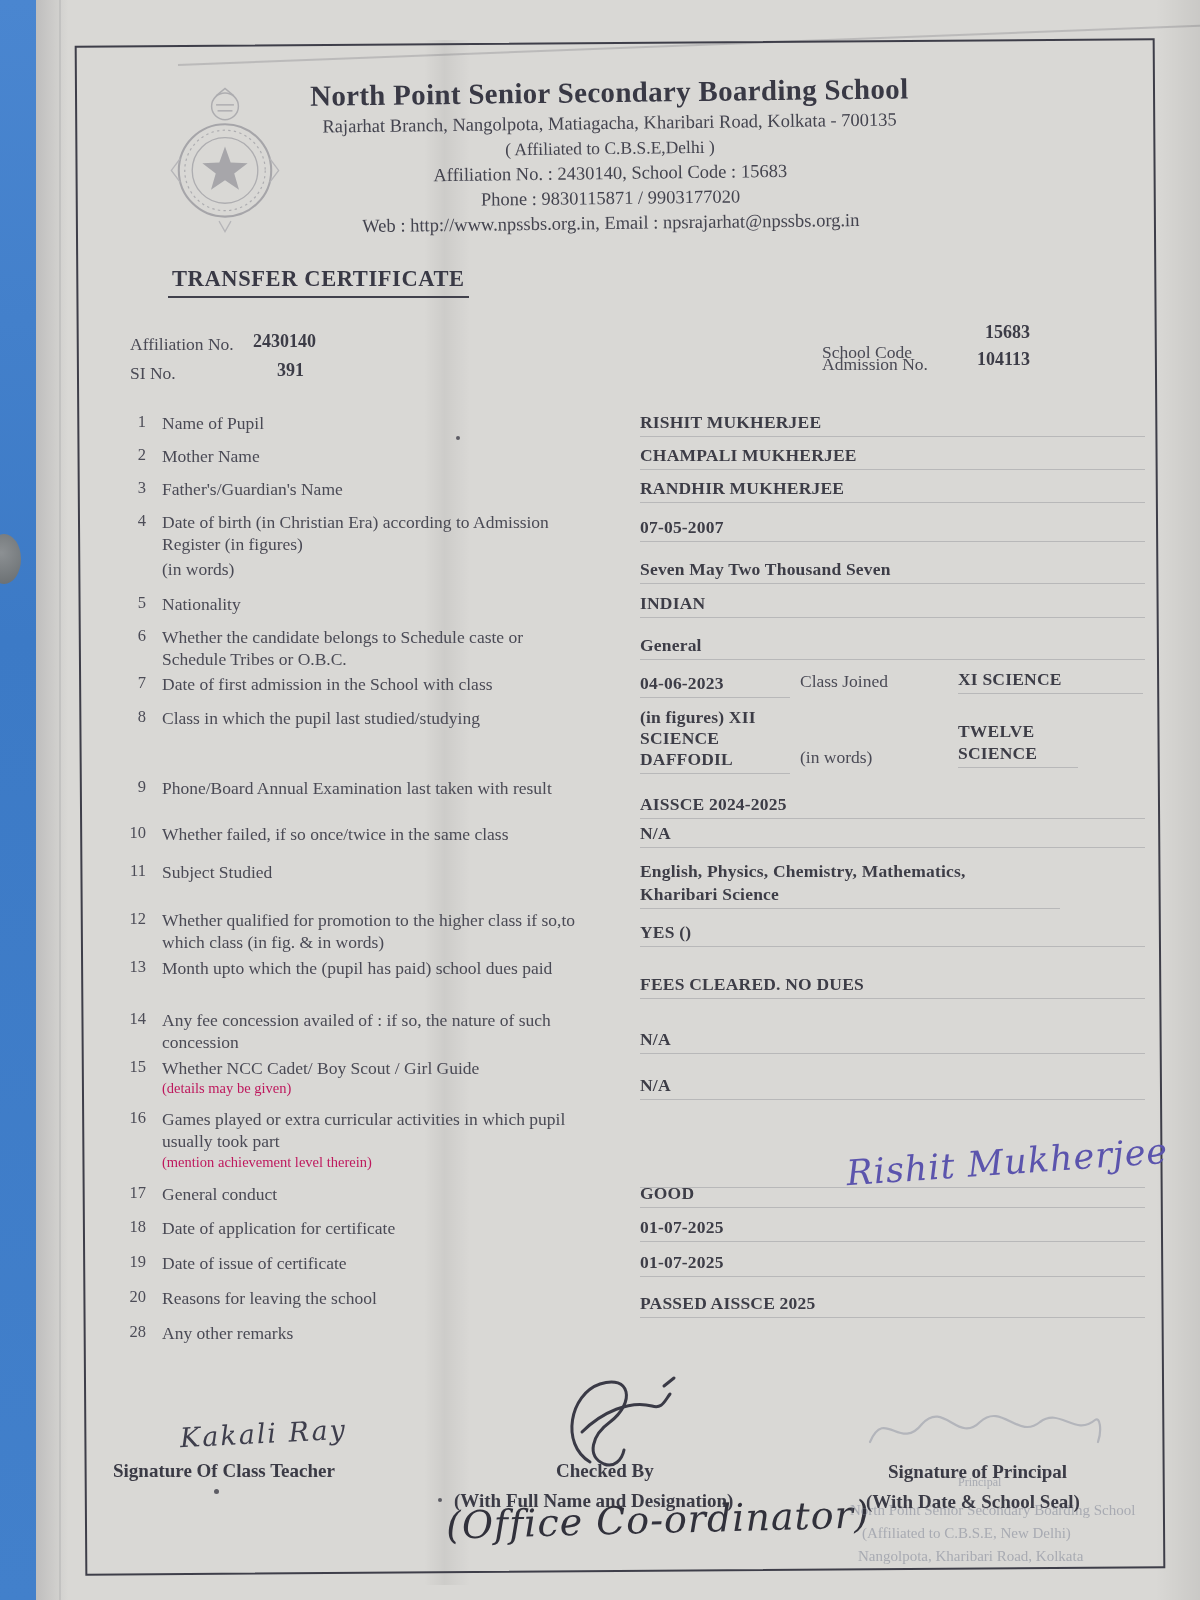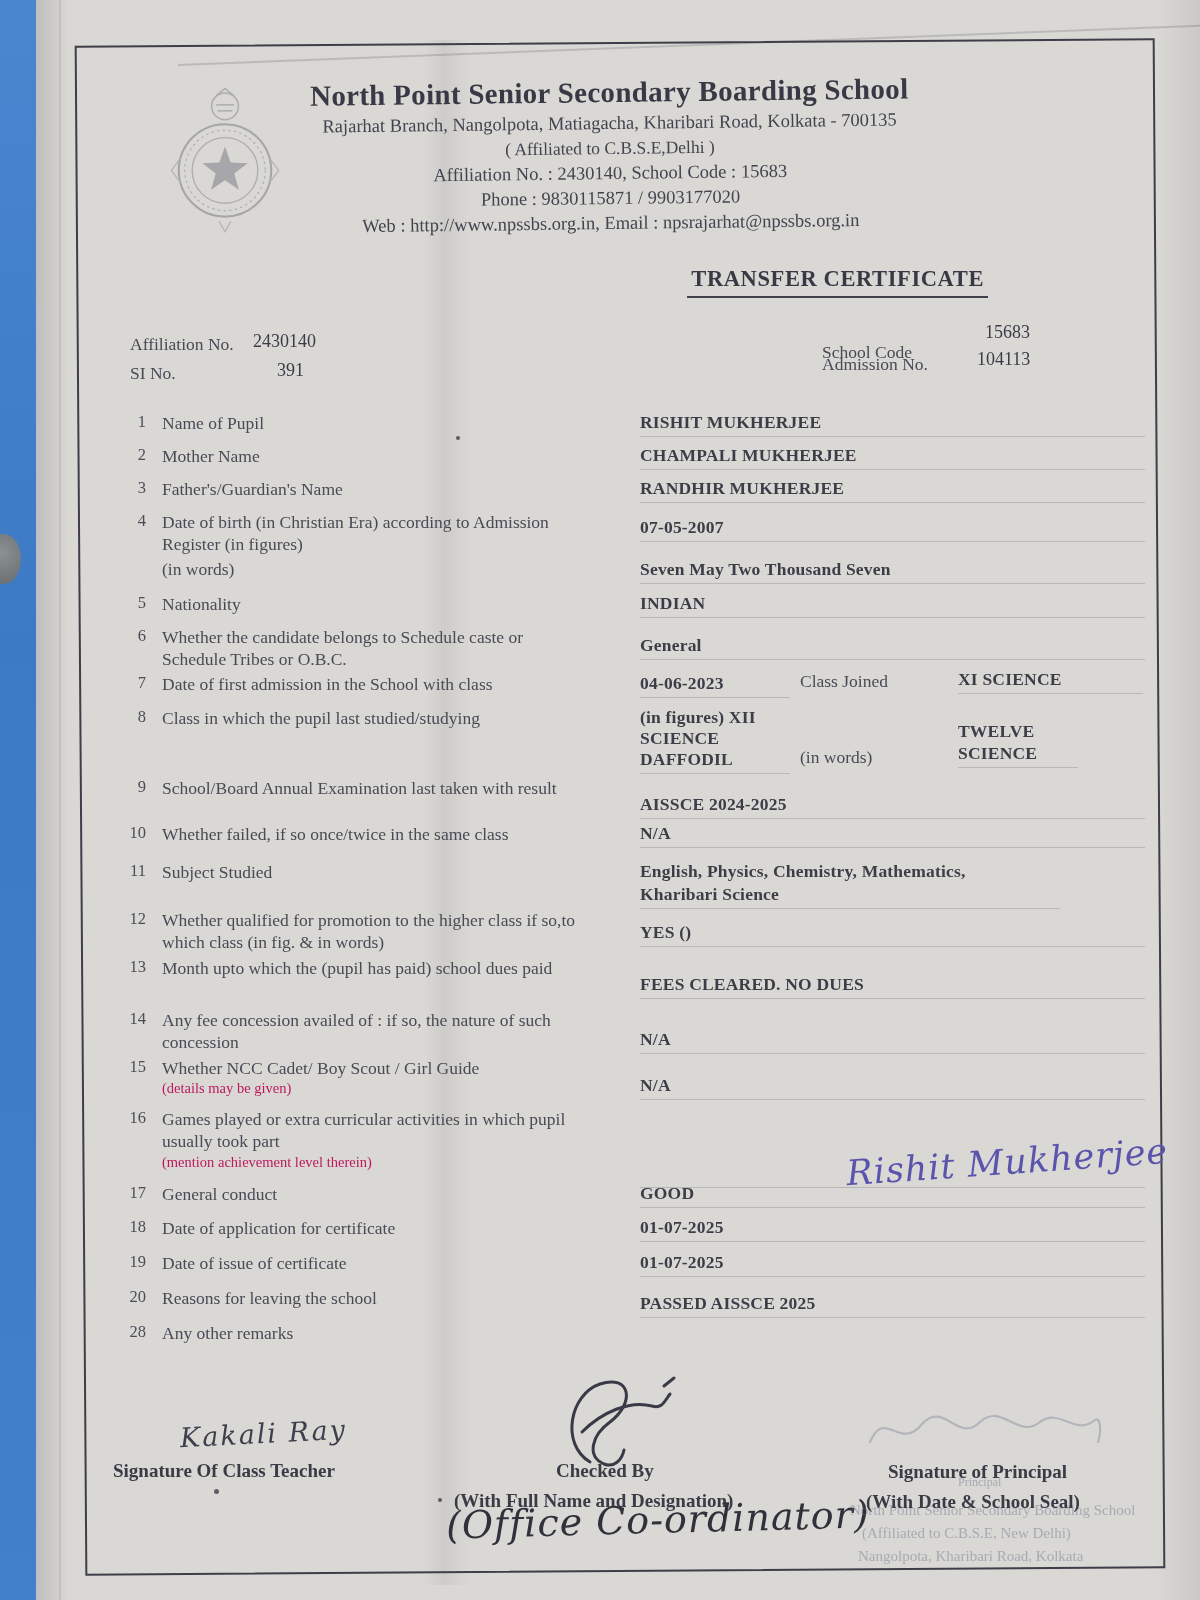--- a/index.html
+++ b/index.html
@@ -24,27 +24,27 @@
         background:linear-gradient(90deg,rgba(0,0,0,0),rgba(0,0,0,.07))}
   .frame{left:80px;top:42px;width:1080px;height:1530px;border:2.5px solid #3e3e49;
         transform:rotate(-.4deg);box-sizing:border-box;background:transparent}
   .dot{position:absolute;border-radius:50%;background:#3e3e49;opacity:.8}
 
   
   .hgroup{left:170px;top:76px;width:880px;text-align:center;transform:rotate(-.7deg)}
   .school{font-size:29px;font-weight:bold;color:#393945;letter-spacing:.3px}
   .hline{font-size:18.5px;margin-top:4px;color:#44444f}
   .hline.small{font-size:17.5px}
-  .tc{left:168px;top:266px;width:820px;text-align:right}
+  .tc{left:168px;top:266px;width:820px;text-align:left}
   .tc span{font-size:22.5px;font-weight:bold;letter-spacing:.6px;color:#393945;
         border-bottom:2px solid #41414c;padding:0 4px 5px}
 
   
   .mlabel{position:absolute;font-size:17.5px;color:#4a4a55}
-  .mval{position:absolute;font-size:18px;font-weight:normal;color:#3c3c47}
+  .mval{position:absolute;font-size:18px;font-weight:bold;color:#3c3c47}
 
   
   .row{position:absolute;left:0;width:1200px;height:0}
   .no{position:absolute;left:110px;width:36px;text-align:right;font-size:16.5px;color:#4c4c57}
   .lbl{position:absolute;left:162px;width:420px;font-size:17.5px;line-height:22px;color:#4a4a55}
   .note{position:absolute;left:162px;font-size:14.5px;color:#be185d}
   .val{position:absolute;left:640px;width:505px;font-size:17.5px;line-height:21px;
        font-weight:bold;color:#3d3d47;letter-spacing:.2px}
   .mid{position:absolute;font-size:17.5px;color:#4a4a55}
   .u{border-bottom:1.5px solid rgba(110,110,122,.30);padding-bottom:3px}
@@ -149,21 +149,21 @@
   <span class="lbl">Class in which the pupil last studied/studying</span>
   <span class="val">(in figures) XII</span>
   <span class="val" style="top:21px">SCIENCE</span>
   <span class="val u" style="top:42px;width:150px">DAFFODIL</span>
   <span class="mid" style="left:800px;top:40px">(in words)</span>
   <span class="val" style="left:958px;top:14px">TWELVE</span>
   <span class="val u" style="left:958px;top:36px;width:120px">SCIENCE</span>
 </div>
 <div class="row" style="top:777px">
   <span class="no">9</span>
-  <span class="lbl">School/Board Annual Examination last taken with result</span>
+  <span class="lbl">Phone/Board Annual Examination last taken with result</span>
   <span class="val u" style="top:17px">AISSCE 2024-2025</span>
 </div>
 <div class="row" style="top:823px">
   <span class="no">10</span>
   <span class="lbl">Whether failed, if so once/twice in the same class</span>
   <span class="val u">N/A</span>
 </div>
 <div class="row" style="top:861px">
   <span class="no">11</span>
   <span class="lbl">Subject Studied</span>

